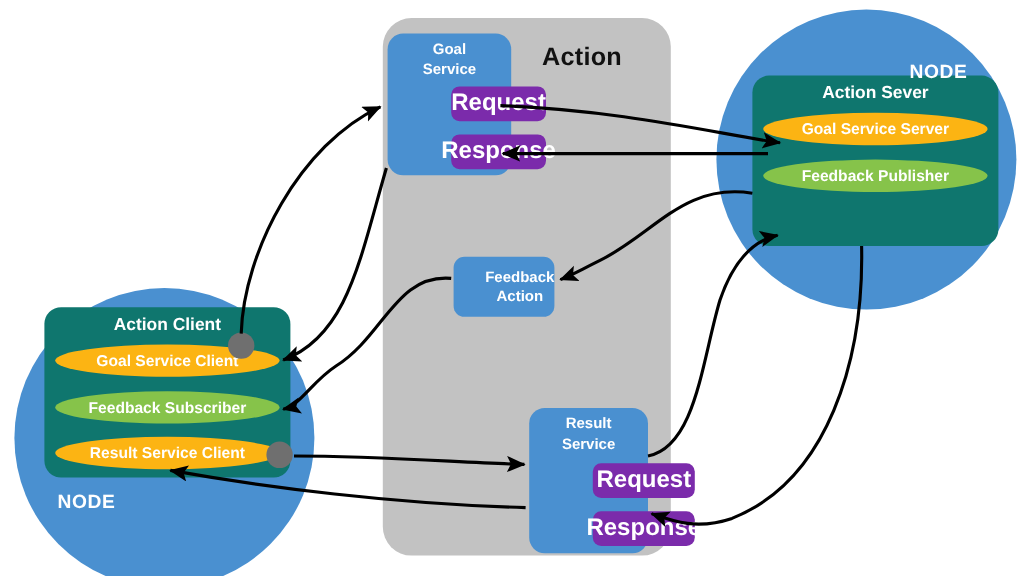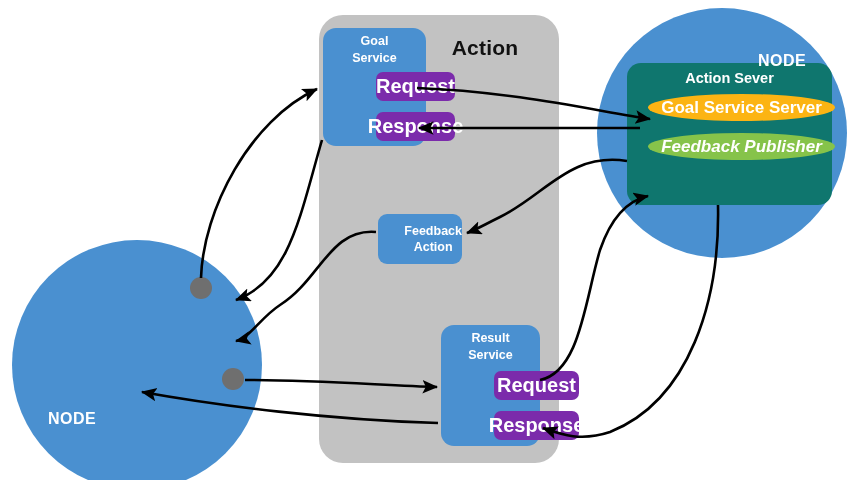--- a/index.html
+++ b/index.html
@@ -98,48 +98,48 @@
     text-align: center;
     top: 7px;
     font-size: 14.5px;
     font-weight: bold;
     color: #ffffff;
   }
 
   
   .pill {
     position: absolute;
-    left: 21px;
+    left: 9px;
     width: 187px;
     height: 27px;
     border-radius: 50% / 50%;
     display: flex;
     align-items: center;
     justify-content: center;
-    font-size: 17px;
+    font-size: 13px;
     font-weight: bold;
     color: #ffffff;
     text-align: center;
     line-height: 1;
   }
   .pill.yellow { background: #fcb413; }
-  .pill.green  { background: #86c34a; font-style: italic; }
+  .pill.green  { background: #86c34a; }
   .pill.r1 { top: 31px; }
   .pill.r2 { top: 70px; }
   .pill.r3 { top: 108px; }
 
   
   .service-card {
     position: absolute;
     background: #4a90d0;
     border-radius: 13px;
     z-index: 18;
   }
   .service-card.goal   { left: 323px; top: 28px;  width: 103px; height: 118px; }
-  .service-card.result { left: 441px; top: 325px; width: 99px; height: 121px; }
+  .service-card.result { left: 441px; top: 340px; width: 99px; height: 121px; }
   .service-card .card-title {
     position: absolute;
     top: 5px;
     width: 100%;
     text-align: center;
     font-size: 12.5px;
     font-weight: bold;
     color: #ffffff;
     line-height: 1.32;
   }
@@ -200,20 +200,26 @@
 <body>
 
 <div id="canvas">
 
   <div class="action-panel"></div>
   <div class="action-title">Action</div>
 
   <div class="node-circle left"></div>
   <div class="node-label left">NODE</div>
 
+  <div class="orange-box client">
+    <div class="orange-title">Action Client</div>
+    <div class="pill yellow r1">Goal Service Client</div>
+    <div class="pill green r2">Feedback Subscriber</div>
+    <div class="pill yellow r3">Result Service Client</div>
+  </div>
 
   <div class="conn-dot d1"></div>
   <div class="conn-dot d2"></div>
 
   <div class="node-circle right"></div>
   <div class="node-label right">NODE</div>
 
   <div class="orange-box server">
     <div class="orange-title">Action Sever</div>
     <div class="pill yellow r1">Goal Service Server</div>

